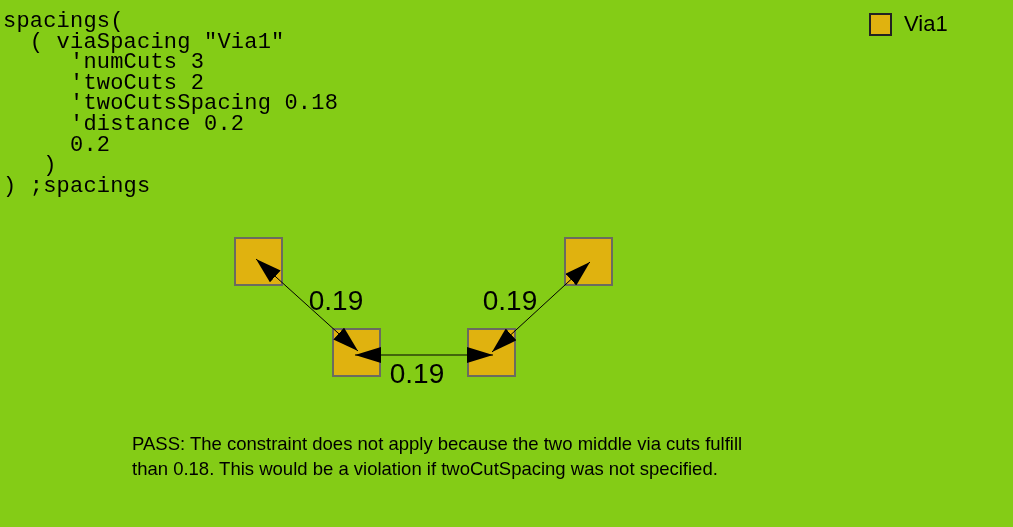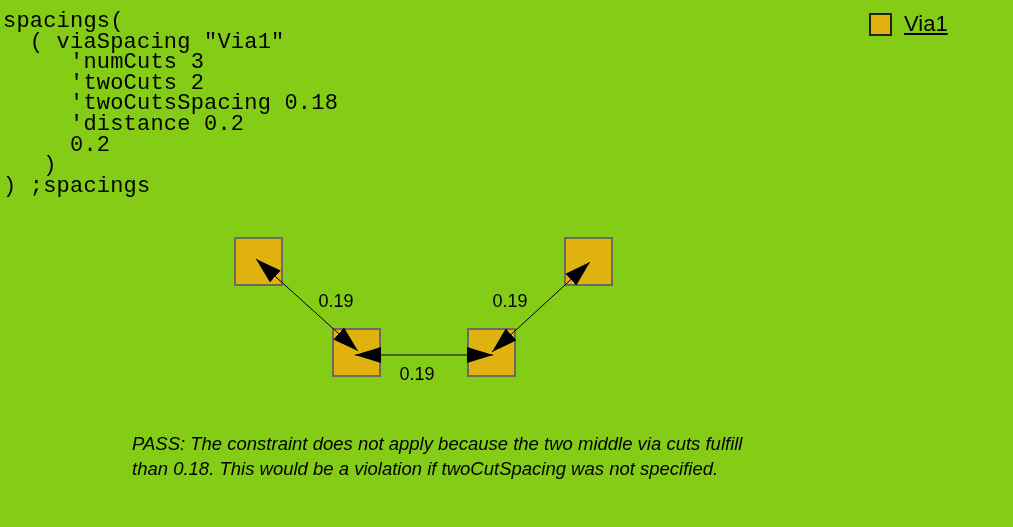--- a/index.html
+++ b/index.html
@@ -23,52 +23,50 @@
     letter-spacing: 0.2px;
     color: #000000;
     white-space: pre;
   }
   .legend {
     position: absolute;
     left: 868px;
     top: 11px;
     display: flex;
     align-items: center;
-    text-decoration: underline;
   }
   .legend .swatch-svg { display: block; }
   .legend-label {
     margin-left: 11px;
     font-size: 22px;
     line-height: 26px;
   }
   .diagram-svg {
     position: absolute;
     left: 0;
     top: 0;
   }
   .spacing-label {
     position: absolute;
     width: 60px;
     text-align: center;
-    font-size: 18px;
+    font-size: 28px;
     line-height: 22px;
     color: #000000;
   }
   .label-left  { left: 306px; top: 290px; }
   .label-mid   { left: 387px; top: 363px; }
   .label-right { left: 480px; top: 290px; }
   .caption {
     position: absolute;
     left: 132px;
     top: 431px;
     font-size: 18.5px;
     line-height: 25px;
     color: #000000;
-    font-style: italic;
   }
 </style>
 </head>
 <body>
 
 <div class="page">
 
   <pre class="code">spacings(
   ( viaSpacing "Via1"
      'numCuts 3

